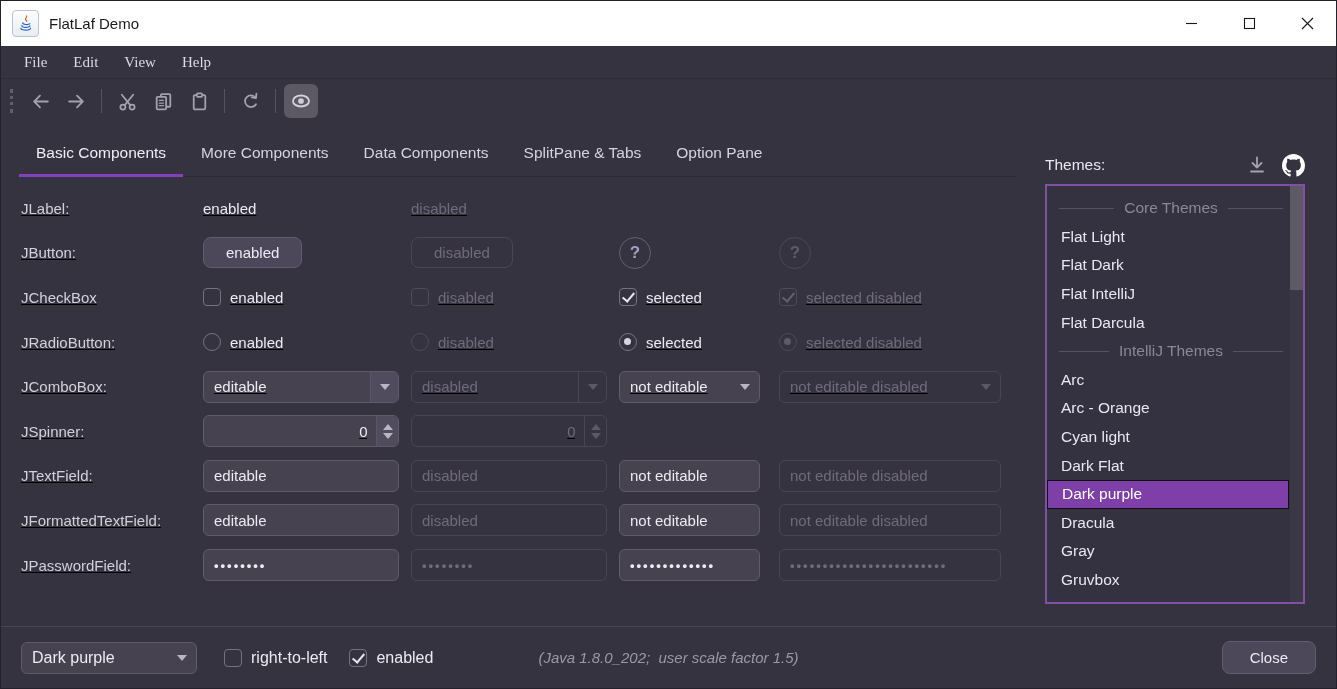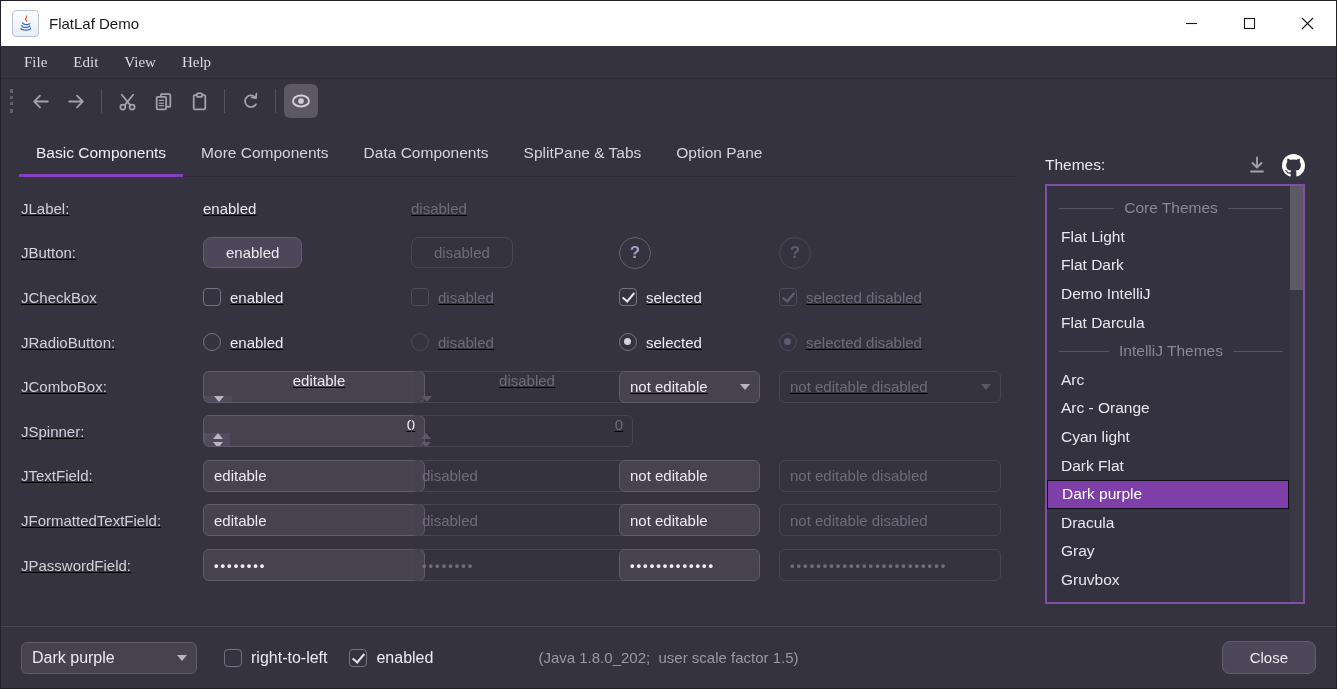--- a/index.html
+++ b/index.html
@@ -81,42 +81,42 @@
   .spinner.disabled { background:transparent; border-color:#494553; }
   .spinner.disabled .spin-val { color:#6f6a7c; }
   .spinner.disabled .spin-btns { background:transparent; border-left-color:#494553; }
   .spinner.disabled .spin-up { border-bottom-color:#5c5769; }
   .spinner.disabled .spin-down { border-top-color:#5c5769; }
 
   .tf { height:32px; width:100%; border:1px solid #5f5b6d; border-radius:6px; background:#464250; color:#eceaf2; padding:0 10px; font-size:15px; font-family:"Liberation Sans",sans-serif; outline:none; }
   .tf.disabled { background:transparent; border-color:#494553; color:#6f6a7c; }
   .tf.pw { letter-spacing:2px; font-size:13px; font-weight:bold; }
 
-  .w196 { width:222px;flex-direction:column; } .w150 { width:141px; } .w222 { width:222px; }
+  .w196 { width:196px; } .w150 { width:141px; } .w222 { width:222px; }
 
   
   .right-col { width:260px; flex:0 0 auto; margin-left:28px; display:flex; flex-direction:column; }
   .themes-head { display:flex; align-items:center; margin-top:30px; height:24px; }
   .themes-label { font-size:15.5px; color:#e9e7f0; }
   .themes-icons { margin-left:auto; display:flex; align-items:center; gap:15px; }
   .themes-list { margin-top:7px; height:420px; border:2px solid #7f51a5; background:#343140; position:relative; overflow:hidden; padding-top:8px; }
   .titem { height:28.6px; display:flex; align-items:center; padding-left:14px; font-size:15.5px; color:#e9e7f0; margin-right:14px; }
   .tgroup { color:#8b8799; padding:0 6px 0 12px; }
   .tgroup::before, .tgroup::after { content:""; flex:1 1 auto; height:1px; background:#565263; }
   .tgroup .tg-text { padding:0 10px; }
   .titem.selected { background:var(--selection,#7e3fa8); color:#ffffff; border:1px solid #121017; }
   .vscroll { position:absolute; top:0; right:0; bottom:0; width:13px; background:#3b3846; }
   .vthumb { position:absolute; top:0; left:0; right:0; height:104px; background:#5d5a66; }
 
   
   .footer { height:62px; flex:0 0 auto; border-top:1px solid #494653; display:flex; align-items:center; padding:0 20px; position:relative; }
   .footer .combo { width:176px; }
   .foot-check { display:flex; align-items:center; margin-left:27px; }
   .foot-check + .foot-check { margin-left:22px; }
-  .foot-info { position:absolute; left:0; right:0; text-align:center; color:#9b98a6; font-size:15px; white-space:pre; pointer-events:none; }
+  .foot-info { position:absolute; left:0; right:0; text-align:center; color:#9b98a6; font-size:15px; white-space:pre; pointer-events:none;font-style:italic; }
   .close-btn { margin-left:auto; padding:7px 27px; background:#4c4859; border:1px solid #615d6f; border-radius:8px; color:#eceaf2; font-size:15px; z-index:1; }
 </style>
 </head>
 <body>
 
 <div class="window">
 
   <div class="titlebar">
     <div class="app-icon">
       <svg width="19" height="19" viewBox="0 0 19 19">
@@ -353,21 +353,21 @@
             <path fill="#ffffff" d="M8 0C3.58 0 0 3.58 0 8c0 3.54 2.29 6.53 5.47 7.59.4.07.55-.17.55-.38 0-.19-.01-.82-.01-1.49-2.01.37-2.53-.49-2.69-.94-.09-.23-.48-.94-.82-1.13-.28-.15-.68-.52-.01-.53.63-.01 1.08.58 1.23.82.72 1.21 1.87.87 2.33.66.07-.52.28-.87.51-1.07-1.78-.2-3.64-.89-3.64-3.95 0-.87.31-1.59.82-2.15-.08-.2-.36-1.02.08-2.12 0 0 .67-.21 2.2.82.64-.18 1.32-.27 2-.27.68 0 1.36.09 2 .27 1.53-1.04 2.2-.82 2.2-.82.44 1.1.16 1.92.08 2.12.51.56.82 1.27.82 2.15 0 3.07-1.87 3.75-3.65 3.95.29.25.54.73.54 1.48 0 1.07-.01 1.93-.01 2.2 0 .21.15.46.55.38A8.01 8.01 0 0 0 16 8c0-4.42-3.58-8-8-8z"></path>
           </svg>
         </span>
       </div>
       <div class="themes-list">
         <div class="titem tgroup">
             <span class="tg-text">Core Themes</span>
           </div>
         <div class="titem">Flat Light</div>
         <div class="titem">Flat Dark</div>
-        <div class="titem">Demo IntelliJ</div>
+        <div class="titem">Flat IntelliJ</div>
         <div class="titem">Flat Darcula</div>
         <div class="titem tgroup">
             <span class="tg-text">IntelliJ Themes</span>
           </div>
         <div class="titem">Arc</div>
         <div class="titem">Arc - Orange</div>
         <div class="titem">Cyan light</div>
         <div class="titem">Dark Flat</div>
         <div class="titem selected">Dark purple</div>
         <div class="titem">Dracula</div>

